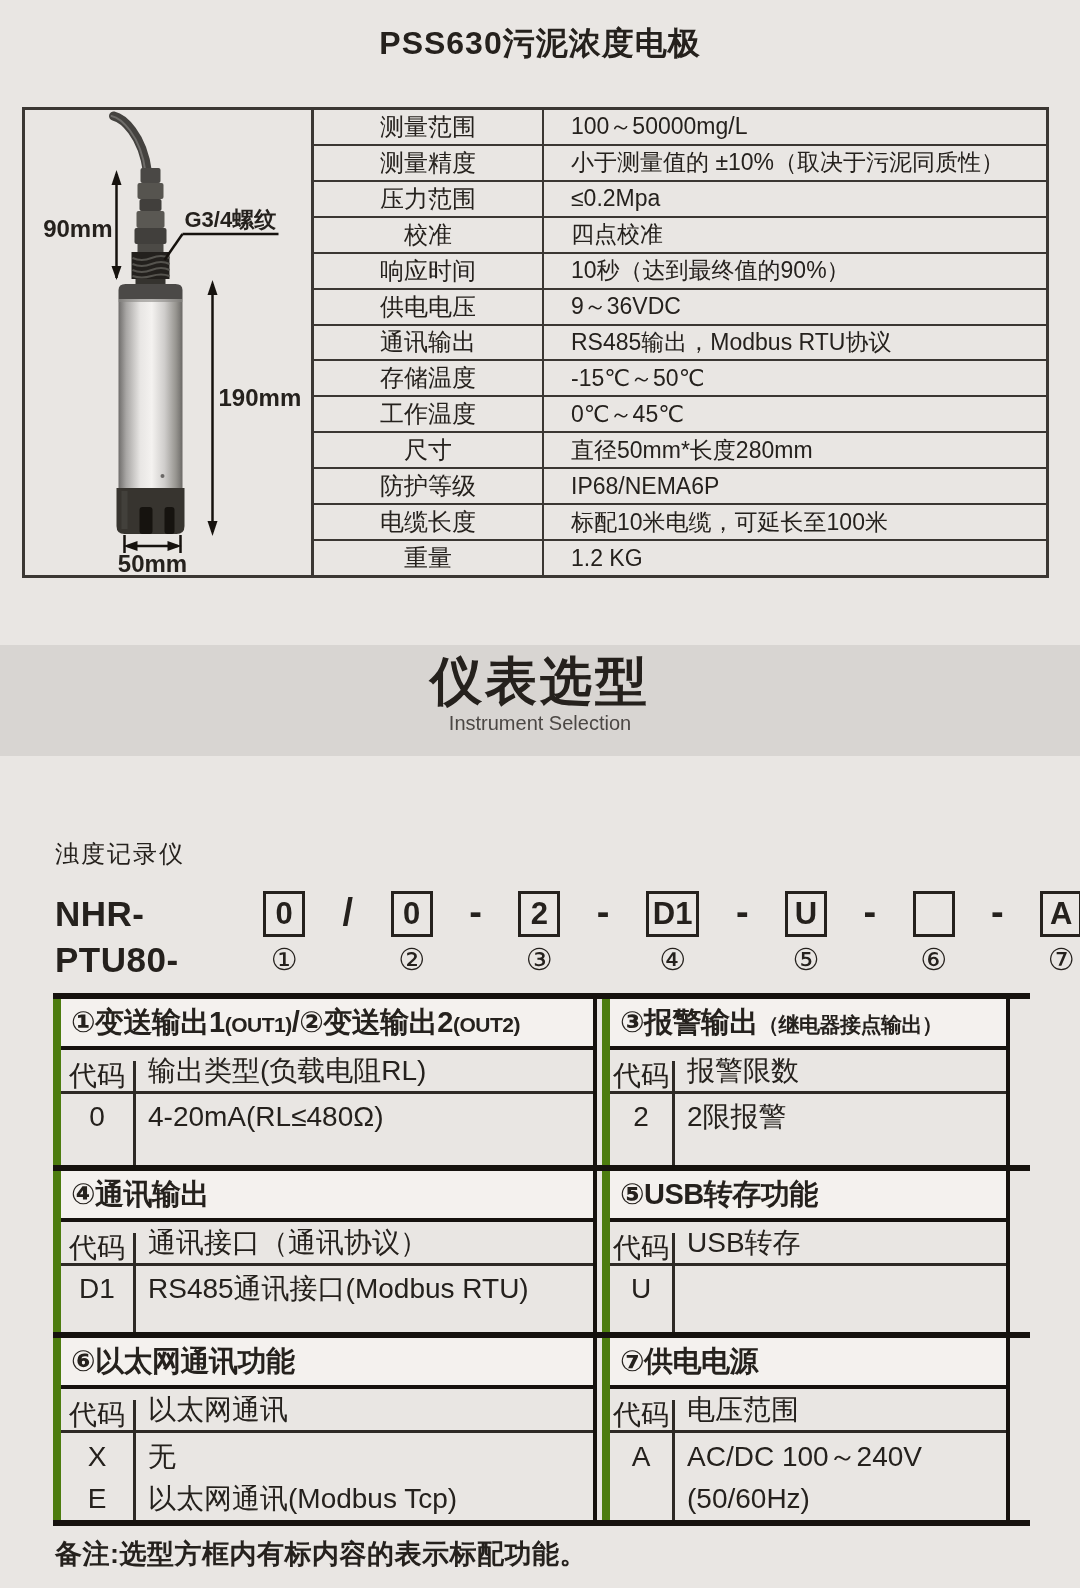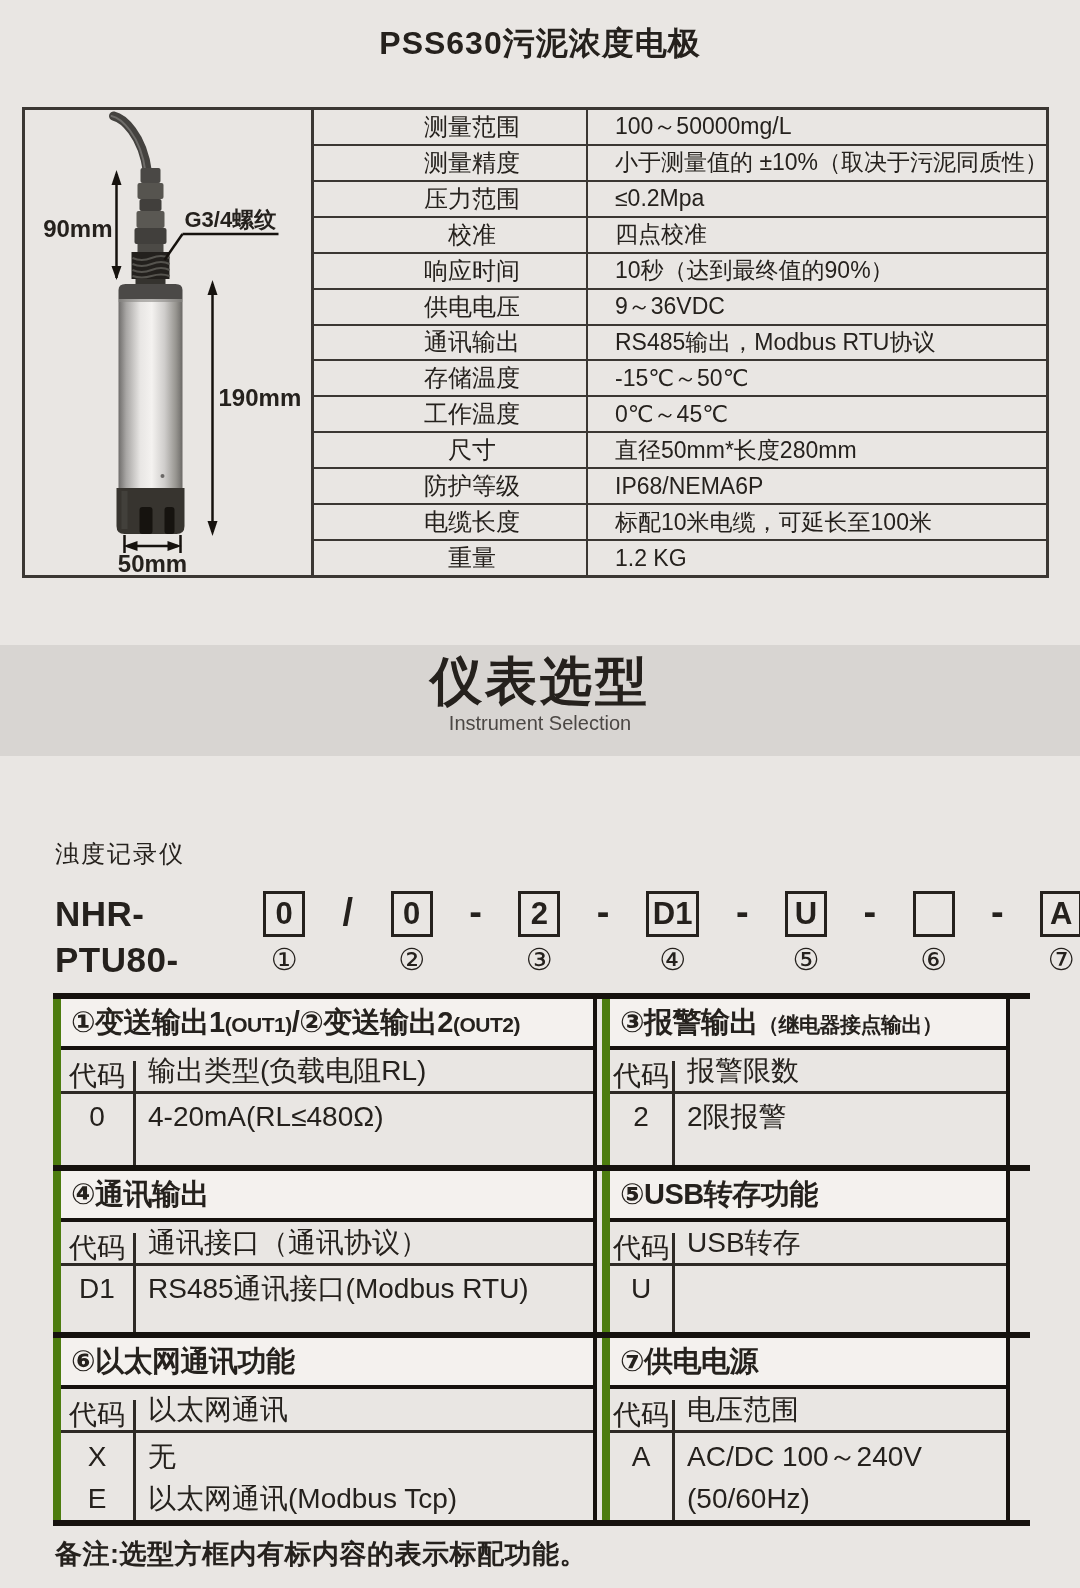--- a/index.html
+++ b/index.html
@@ -13,21 +13,21 @@
   
   .spec-table {position:absolute; left:22px; top:107px; width:1027px; height:471px;
                border:3px solid #3b3733; box-sizing:border-box; display:flex; background:#e9e6e3;}
   .probe-cell {width:286px; min-width:286px; border-right:3px solid #3b3733; position:relative;}
   .probe-cell svg {position:absolute; left:0; top:0; width:100%; height:100%;}
   .spec-rows {flex:1; display:flex; flex-direction:column;}
   .spec-row {flex:1; display:flex; align-items:stretch; border-bottom:2px solid #3b3733;}
   .spec-row:last-child {border-bottom:none;}
   .spec-label {width:228px; min-width:228px; border-right:2px solid #3b3733;
                display:flex; align-items:center; justify-content:center;
-               font-size:24px; font-weight:500; white-space:nowrap;padding-left:44px;}
+               font-size:24px; font-weight:500; white-space:nowrap;}
   .spec-value {flex:1; display:flex; align-items:center; padding-left:27px;
                font-size:23px; font-weight:500; white-space:nowrap;}
 
   
   .banner {position:absolute; left:0; top:645px; width:100%; height:111px;
            background:#d8d5d2; text-align:center;}
   .banner-title {padding-top:6px; font-size:52px; font-weight:700; letter-spacing:3px; line-height:60px;}
   .banner-sub {font-size:20px; color:#4b4744; margin-top:1px;}
 
   

